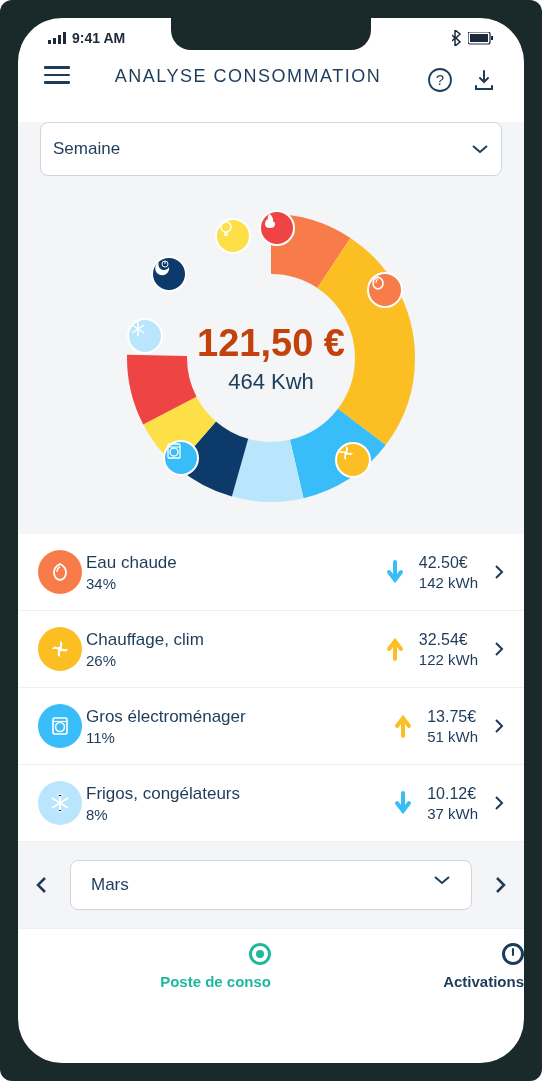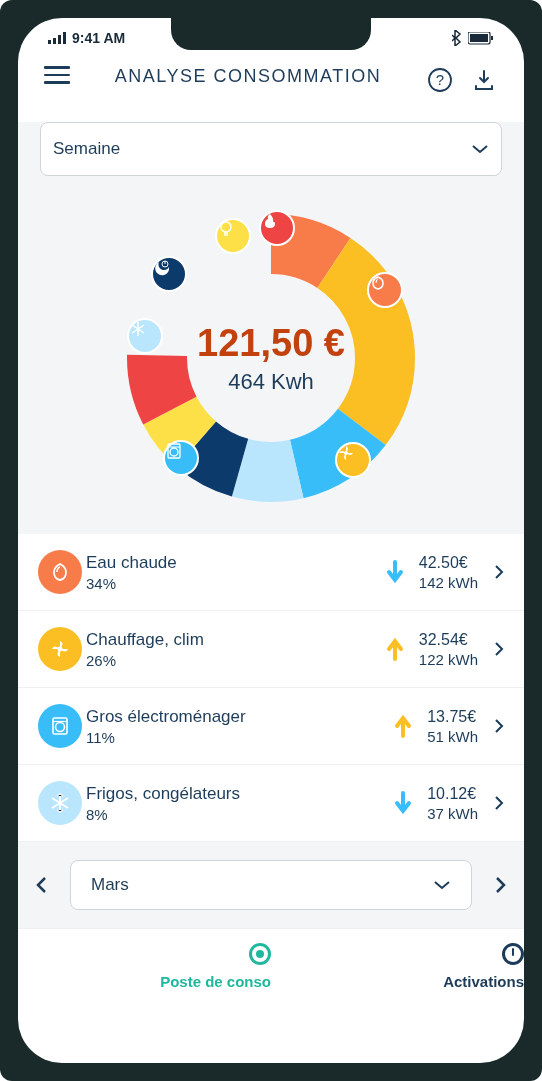--- a/index.html
+++ b/index.html
@@ -31,21 +31,21 @@
 .list-item{display:flex;align-items:center;padding:16px 20px;border-bottom:1px solid #eef0f2;cursor:pointer;background:#fff}
 .item-icon{width:44px;height:44px;border-radius:50%;display:flex;align-items:center;justify-content:center;flex-shrink:0}
 .item-text{flex:1;margin-left:4px;color:#1d3c5a}
 .item-name{font-size:17px}
 .item-pct{font-size:15px;margin-top:2px}
 .item-trend{width:24px;margin:0 10px}
 .item-vals{margin-right:16px;color:#1d3c5a}
 .item-cost{font-size:16px}
 .item-kwh{font-size:15px;margin-top:2px}
 .month-row{display:flex;align-items:center;padding:18px 8px;gap:14px;background:#f4f5f6}
-.month-select{flex:1;background:#fff;border:1px solid #d0d5dc;border-radius:8px;padding:14px 20px;display:flex;justify-content:space-between;align-items:center;color:#1d3c5a;font-size:17px;cursor:pointer}
+.month-select{flex:1;background:#fff;border:1px solid #d0d5dc;border-radius:8px;padding:14px 20px;display:flex;justify-content:space-between;align-items:flex-start;color:#1d3c5a;font-size:17px;cursor:pointer}
 .arrow-btn{width:30px;height:30px;display:flex;align-items:center;justify-content:center;cursor:pointer;color:#1d3c5a}
 .tabs{display:flex;background:#fff;padding:14px 0 28px;border-top:1px solid #eef0f2}
 .tab{flex:1;display:flex;flex-direction:column;align-items:flex-end;gap:8px;cursor:pointer;font-size:15px;font-weight:600}
 .tab-active{color:#1fb89e}
 .tab-inactive{color:#1d3c5a}
 .tab-icon{width:22px;height:22px;border-radius:50%;border:3px solid currentColor;position:relative}
 .tab-icon::after{content:'';position:absolute;top:50%;left:50%;transform:translate(-50%,-50%);width:8px;height:8px;background:currentColor;border-radius:50%}
 .tab-inactive .tab-icon::after{width:2px;height:8px;border-radius:1px;top:2px;transform:translateX(-50%)}
 .chev{color:#9aa4b0}
 </style>

